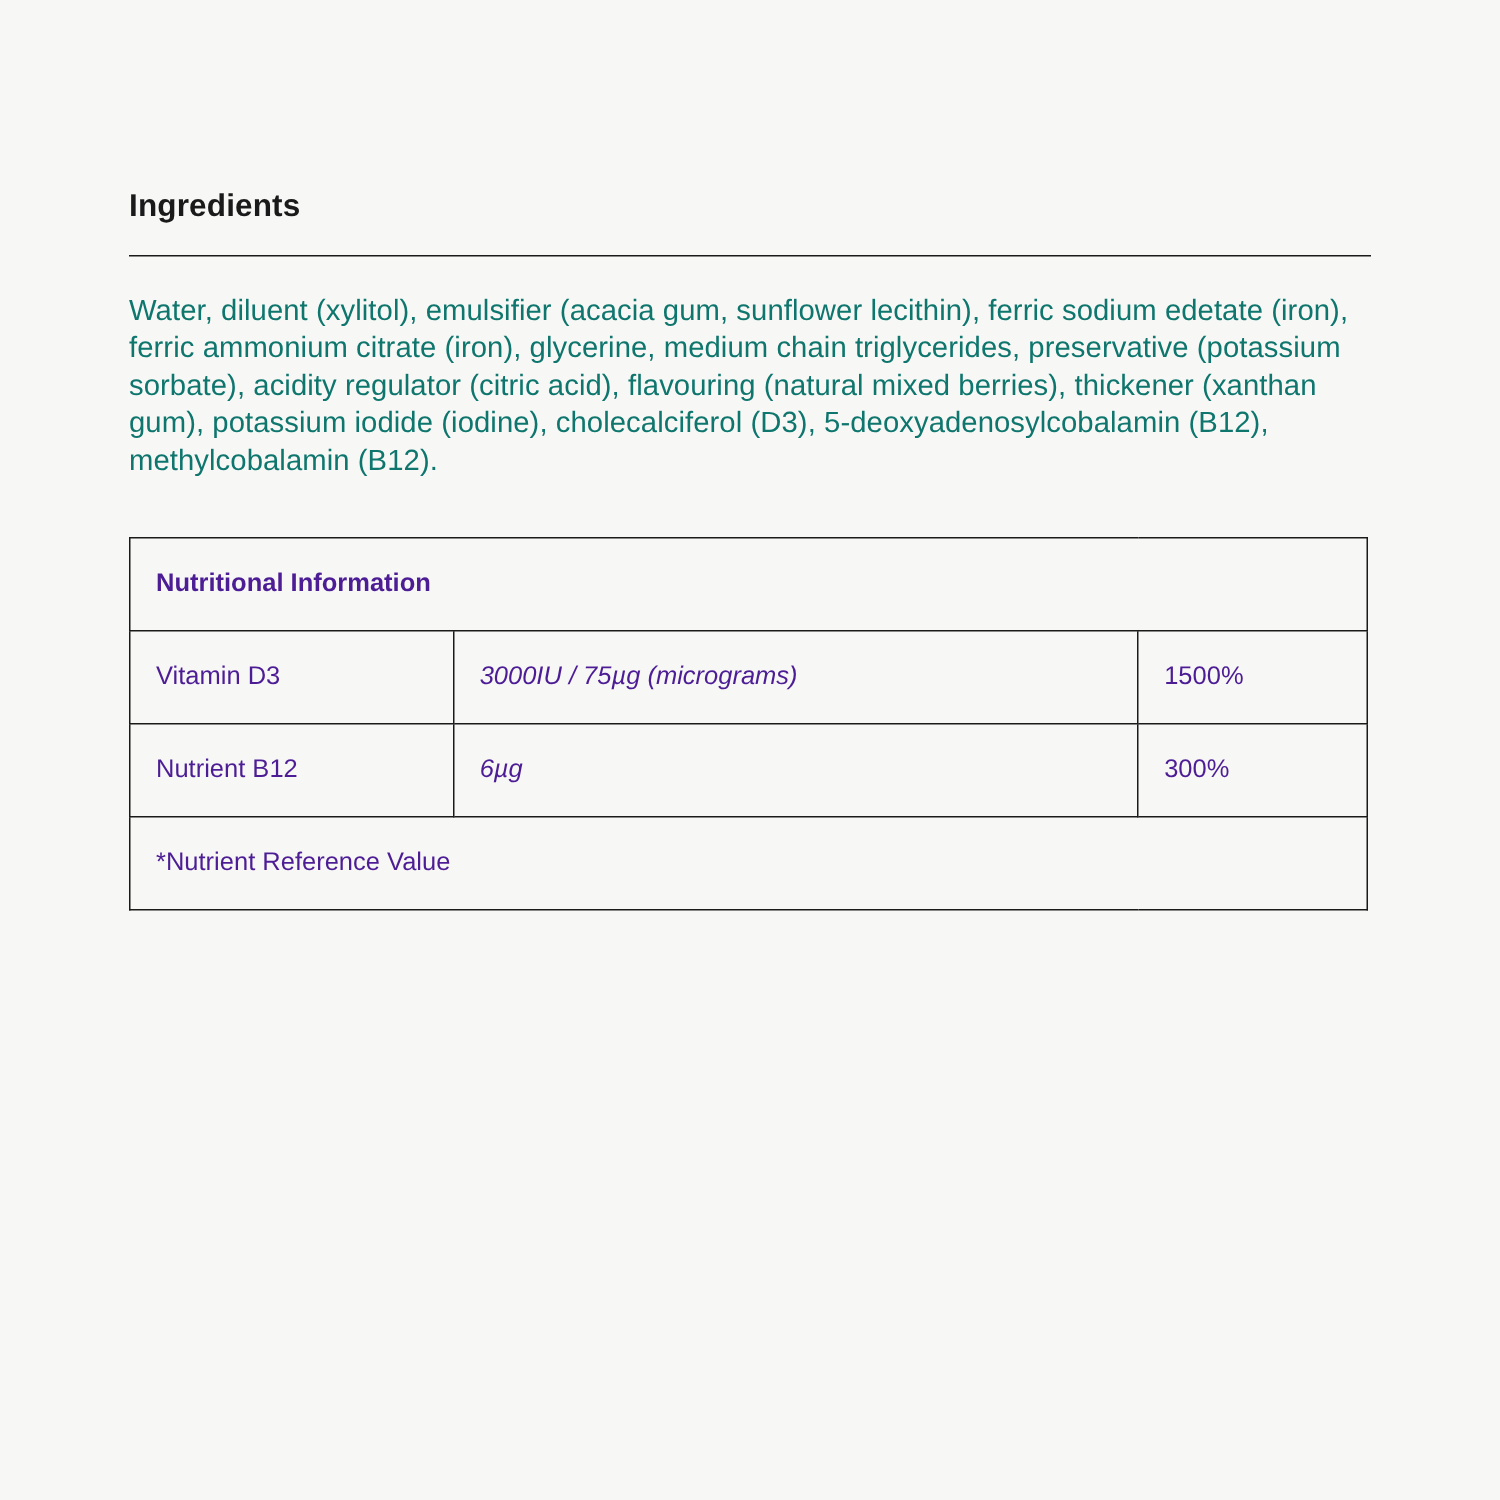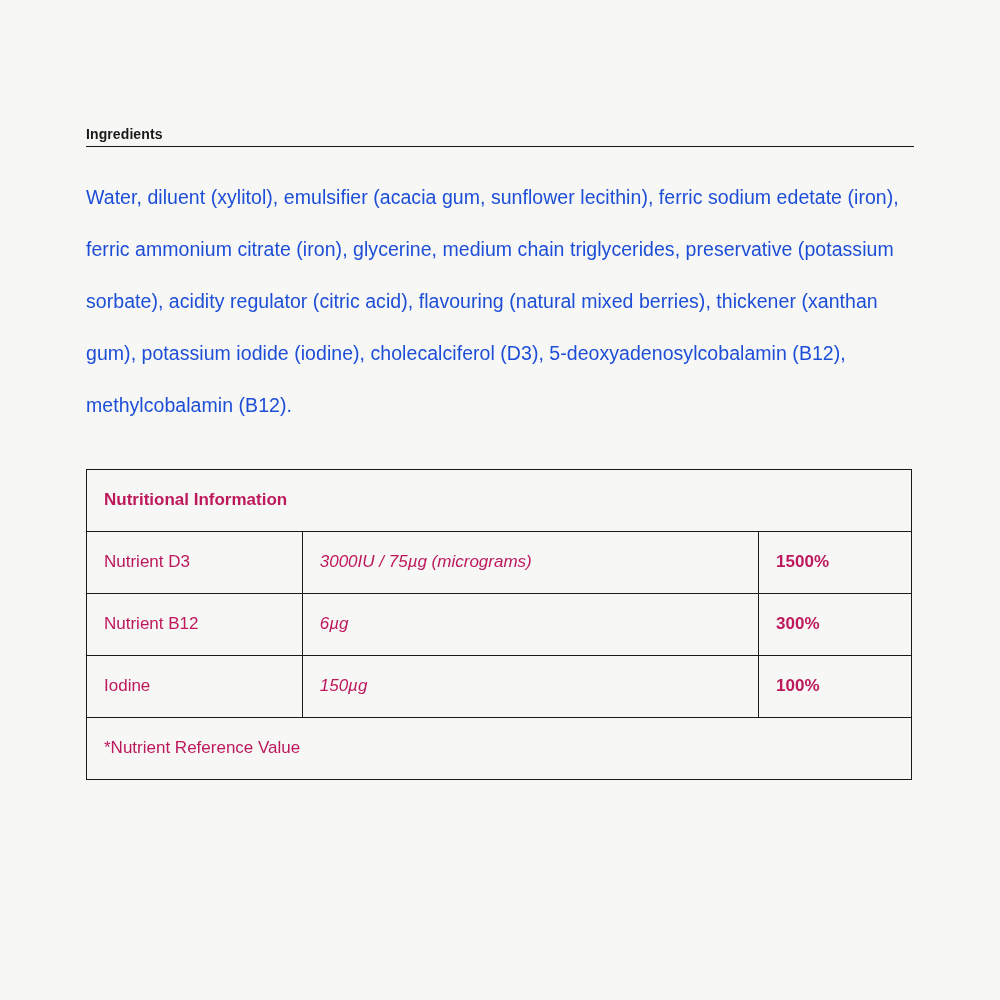--- a/index.html
+++ b/index.html
@@ -18,57 +18,57 @@
     background: #f7f7f5;
     position: relative;
   }
   .content {
     position: absolute;
     left: 86px;
     top: 126px;
     width: 828px;
   }
   .section-title {
-    font-size: 14px;
+    font-size: 21px;
     font-weight: bold;
     letter-spacing: 0.1px;
-    padding-bottom: 4px;
+    padding-bottom: 20px;
     border-bottom: 1.6px solid #1a1a1a;
     margin: 0;
   }
   .ingredients-text {
     margin: 0;
     padding-top: 24px;
     font-size: 19.5px;
-    line-height: 52px;
-    color: #1d4ed8;
+    line-height: 25px;
+    color: #0f766e;
     letter-spacing: 0.05px;
     max-width: 828px;
   }
   table.nutri {
     margin-top: 38px;
     width: 826px;
     border-collapse: collapse;
     background: #f7f7f5;
   }
   table.nutri td {
     border: 1.3px solid #1a1a1a;
     padding: 18px 16px 19px 17px;
     font-size: 17px;
     line-height: 24px;
     vertical-align: middle;
-    color: #be185d;
+    color: #4c1d95;
   }
   td.head-bold {
     font-weight: bold;
     font-size: 17px;
   }
   .col-name { width: 216px; }
   .col-val  { width: 457px; font-style: italic; }
-  .col-nrv  { width: 153px; font-weight: bold; }
+  .col-nrv  { width: 153px; }
   .footnote-row td {
     font-size: 17px;
   }
 </style>
 </head>
 <body>
 
 <div class="page">
   <div class="content">
 
@@ -76,33 +76,28 @@
 
     <p class="ingredients-text">Water, diluent (xylitol), emulsifier (acacia gum, sunflower lecithin), ferric sodium edetate (iron), ferric ammonium citrate (iron), glycerine, medium chain triglycerides, preservative (potassium sorbate), acidity regulator (citric acid), flavouring (natural mixed berries), thickener (xanthan gum), potassium iodide (iodine), cholecalciferol (D3), 5-deoxyadenosylcobalamin (B12), methylcobalamin (B12).</p>
 
     <table class="nutri">
       <tbody>
         <tr>
           <td class="head-bold" colspan="3">Nutritional Information</td>
         </tr>
 
         <tr>
-          <td class="col-name">Nutrient D3</td>
+          <td class="col-name">Vitamin D3</td>
           <td class="col-val">3000IU / 75µg (micrograms)</td>
           <td class="col-nrv">1500%</td>
         </tr>
         <tr>
           <td class="col-name">Nutrient B12</td>
           <td class="col-val">6µg</td>
           <td class="col-nrv">300%</td>
-        </tr>
-        <tr>
-          <td class="col-name">Iodine</td>
-          <td class="col-val">150µg</td>
-          <td class="col-nrv">100%</td>
         </tr>
 
         <tr class="footnote-row">
           <td colspan="3">*Nutrient Reference Value</td>
         </tr>
       </tbody>
     </table>
 
   </div>
 </div>

